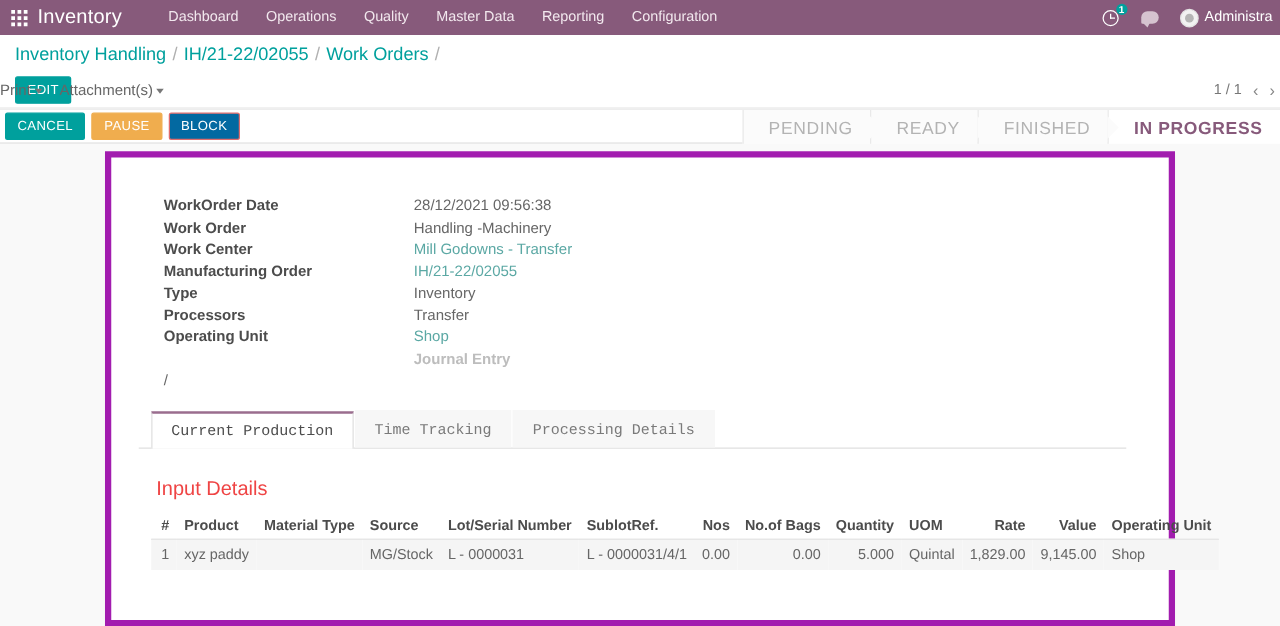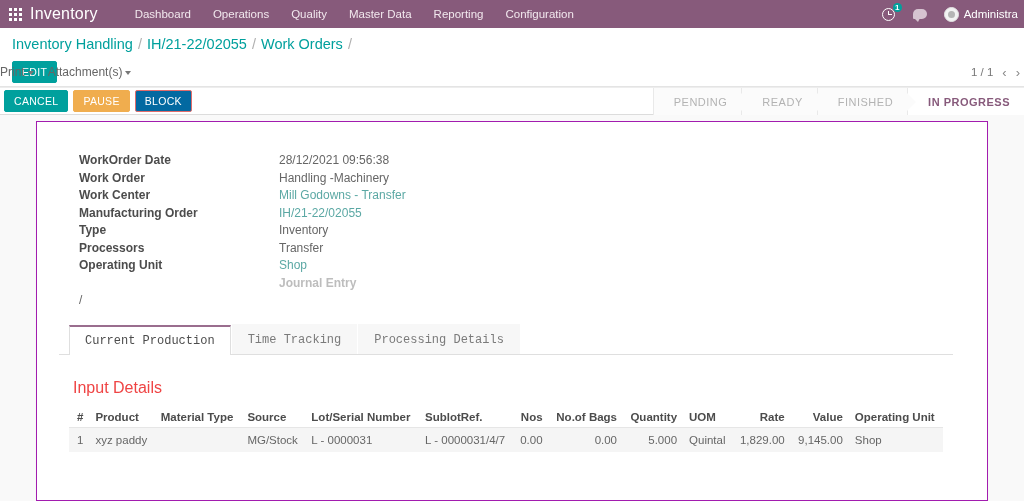--- a/index.html
+++ b/index.html
@@ -204,21 +204,21 @@
   .btn-block  { background: #0369a1; border-color:#e06c6c; }
 
   .statusbar {
     position: absolute; right: 0; top: 0; height: 28px;
     display: flex; align-items: stretch;
   }
   .stat {
     position: relative;
     display: flex; align-items: center;
     padding: 0 14px 0 20px;
-    font-size: 11px;
+    font-size: 14px;
     letter-spacing: .5px;
     color: #b3b3b3;
     background: #fbfbfb;
     border-left: 1px solid #e9e9e9;
     white-space: nowrap;
     cursor: pointer;
   }
   .stat::after {
     content:""; position:absolute; right:-9px; top:50%;
     margin-top:-9.5px; width:0; height:0; z-index:2;
@@ -232,23 +232,23 @@
 
   
   .page-area {
     background: #f9f9f9;
     height: 386px;
     overflow: hidden;
     position: relative;
   }
   .sheet {
     margin: 6px auto 0 auto;
-    width: 952px;
+    width: 856px;
     background: #ffffff;
-    border: 1px solid #a21caf;
+    border: 5px solid #a21caf;
     box-shadow: 0 1px 2px rgba(0,0,0,.035);
     min-height: 380px;
     padding: 30px 34px 0 22px;
   }
   .form-grid {
     display: grid;
     grid-template-columns: 200px 1fr;
     row-gap: 0px;
     padding-left: 20px;
   }
@@ -468,21 +468,21 @@
               <th>Operating Unit</th>
             </tr>
           </thead>
           <tbody>
             <tr>
               <td class="idx">1</td>
               <td>xyz paddy</td>
               <td></td>
               <td>MG/Stock</td>
               <td>L - 0000031</td>
-              <td>L - 0000031/4/7</td>
+              <td>L - 0000031/4/1</td>
               <td class="num">0.00</td>
               <td class="num">0.00</td>
               <td class="num">5.000</td>
               <td>Quintal</td>
               <td class="num">1,829.00</td>
               <td class="num">9,145.00</td>
               <td>Shop</td>
             </tr>
           </tbody>
         </table>

